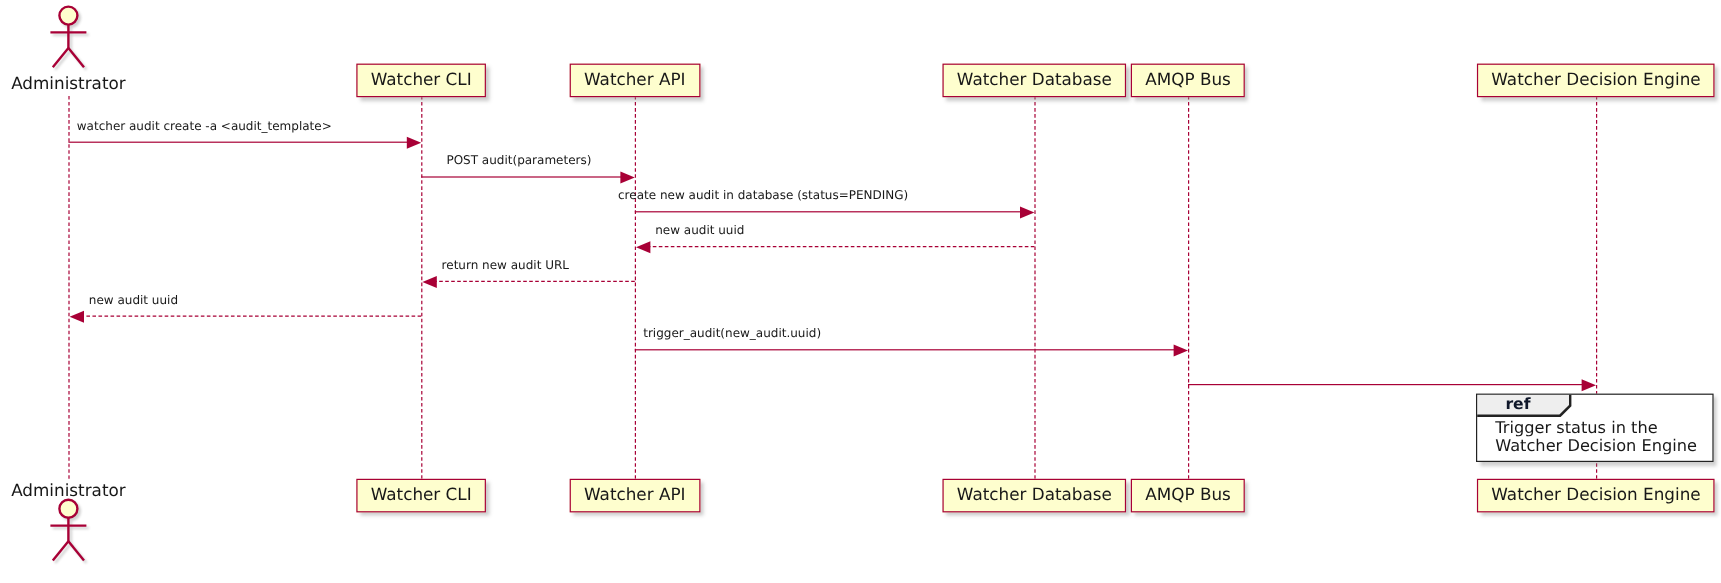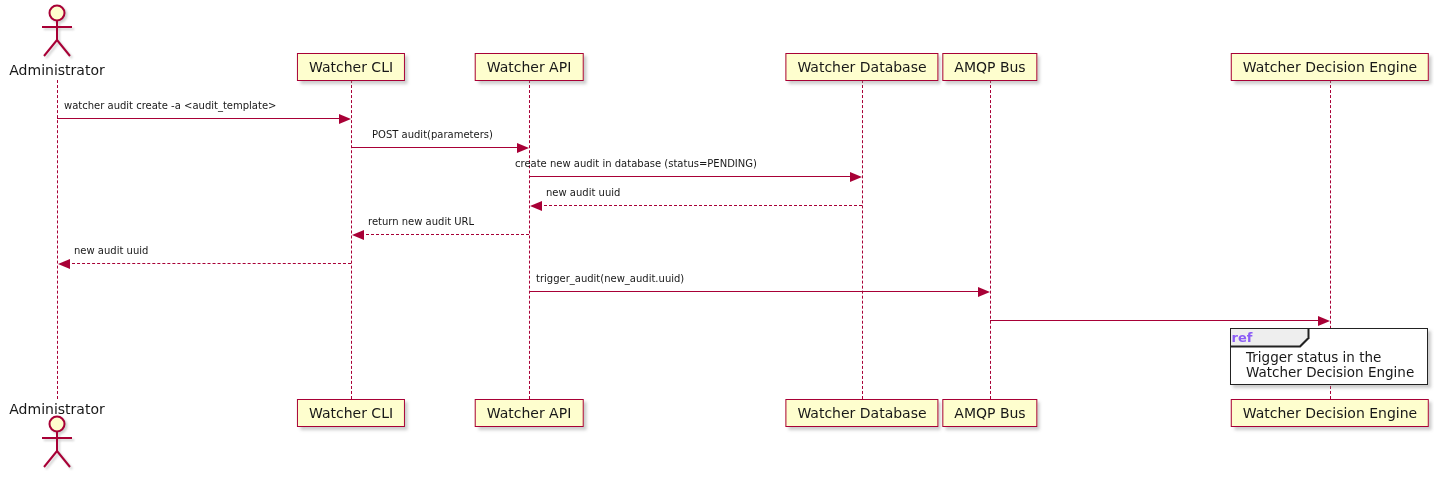--- a/index.html
+++ b/index.html
@@ -23,21 +23,21 @@
   .actor-label{position:absolute;transform:translateX(-50%);font-size:14px;white-space:nowrap;color:#181818;}
   .actor-svg{position:absolute;filter:drop-shadow(2.5px 2.5px 1px rgba(150,150,150,0.45));}
   .ref-box{
     position:absolute;background:#ffffff;border:1.8px solid #222222;box-sizing:border-box;
     box-shadow:3px 3px 3px rgba(140,140,140,0.45);
   }
   .ref-tab{position:absolute;left:-0.5px;top:-0.5px;width:79px;height:19px;background:#222222;
     clip-path:polygon(0 0,100% 0,100% calc(100% - 9px),calc(100% - 9px) 100%,0 100%);}
   .ref-tab-inner{position:absolute;left:0;top:0;width:77px;height:17px;background:#EEEEEE;
     clip-path:polygon(0 0,100% 0,100% calc(100% - 8px),calc(100% - 8px) 100%,0 100%);
-    font-weight:bold;font-size:13px;line-height:17px;padding-left:1px;box-sizing:border-box;color:#8b5cf6;}
+    font-weight:bold;font-size:13px;line-height:17px;padding-left:24px;box-sizing:border-box;color:#0f172a;}
   .ref-body{position:absolute;left:15px;top:21px;font-size:13.5px;line-height:14.5px;color:#181818;}
   .ref-line{white-space:nowrap;}
 </style>
 </head>
 <body>
 
 <div id="canvas">
     <div class="lifeline" style="left: 56.5px; top: 80px; height: 319px;"></div>
     <div class="lifeline" style="left: 350.5px; top: 80px; height: 319px;"></div>
     <div class="lifeline" style="left: 528.5px; top: 80px; height: 319px;"></div>

